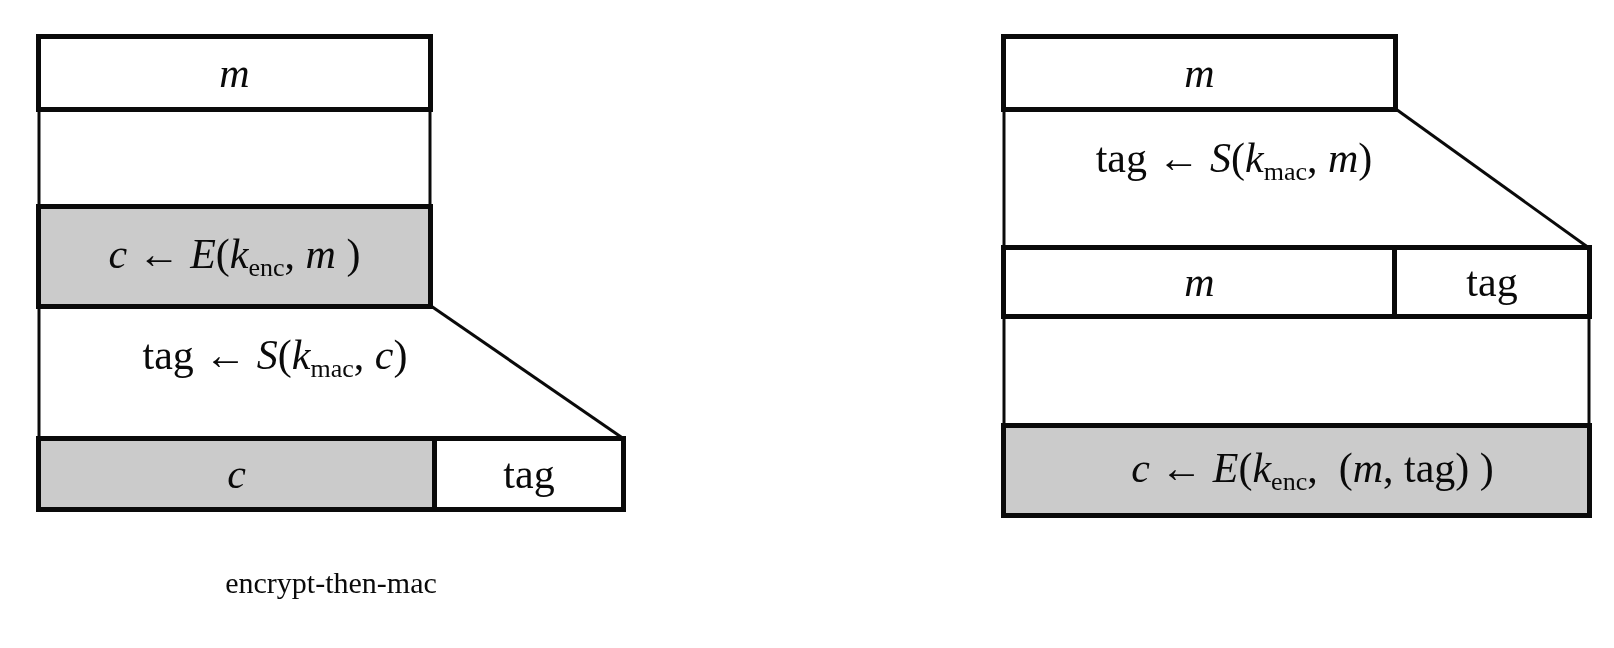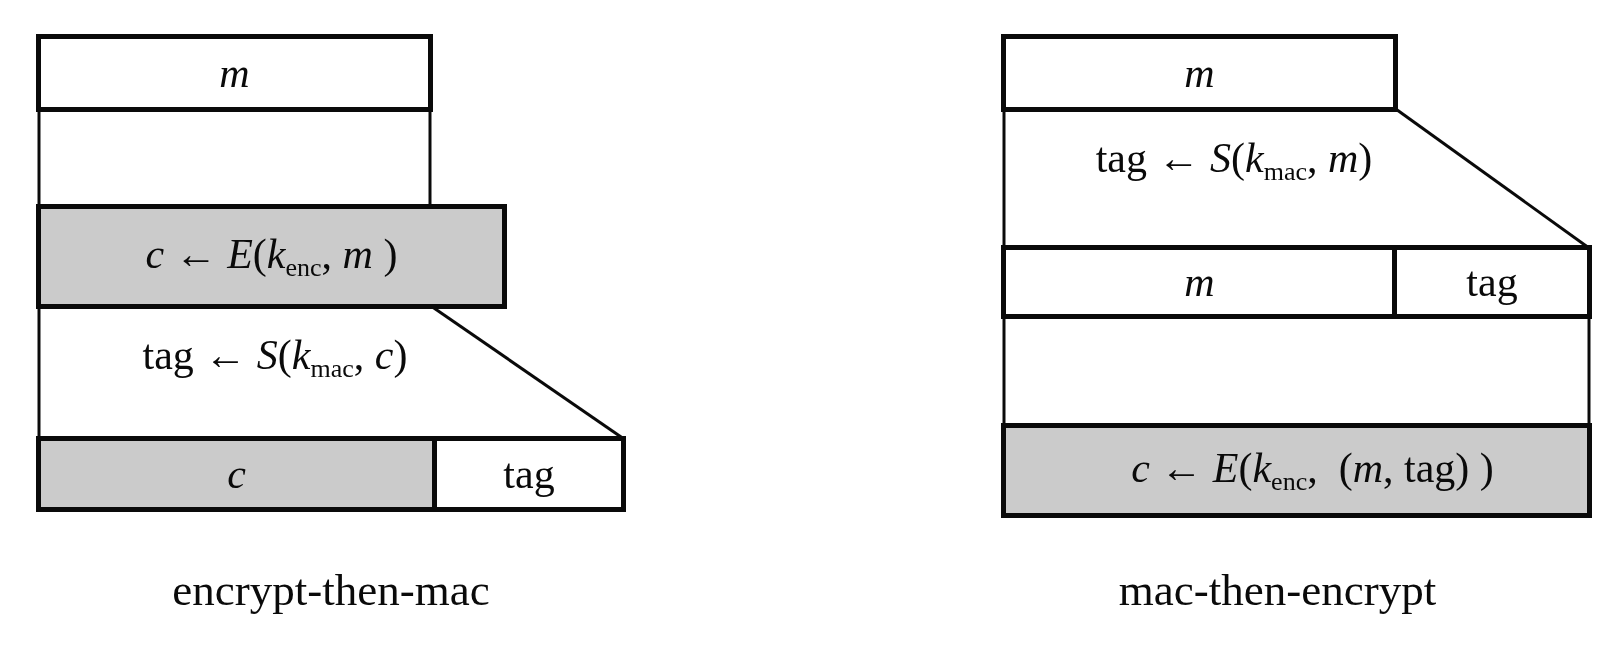--- a/index.html
+++ b/index.html
@@ -45,21 +45,21 @@
   .seg-i { font-style: italic; }
   .seg-r { font-style: normal; }
   .seg-sub {
     font-style: normal;
     font-size: 26px;
     vertical-align: -8px;
     white-space: pre;
   }
   .caption {
     position: absolute;
-    font-size: 45px;
+    font-size: 30px;
     line-height: 1.1;
     text-align: center;
     z-index: 2;
     color: #0a0a0a;
   }
 </style>
 </head>
 <body>
 
 <div class="canvas">
@@ -72,21 +72,21 @@
     <line x1="1004" y1="108" x2="1004" y2="249" stroke="#0a0a0a" stroke-width="3"></line>
     <line x1="1393" y1="107" x2="1589" y2="248" stroke="#0a0a0a" stroke-width="3"></line>
     <line x1="1004" y1="316" x2="1004" y2="427" stroke="#0a0a0a" stroke-width="3"></line>
     <line x1="1589" y1="316" x2="1589" y2="427" stroke="#0a0a0a" stroke-width="3"></line>
   </svg>
 
   <div class="box" style="left:36px; top:34px; width:397px; height:78px;">
     <span class="mtext seg-i">m</span>
   </div>
 
-  <div class="box gray" style="left:36px; top:204px; width:471px; height:105px;">
+  <div class="box gray" style="left:36px; top:204px; width:397px; height:105px;">
     <span class="mtext"><span class="seg-i">c</span><span class="seg-r"> ← </span><span class="seg-i">E</span><span class="seg-r">(</span><span class="seg-i">k</span><span class="seg-sub">enc</span><span class="seg-r">, </span><span class="seg-i">m</span><span class="seg-r"> )</span></span>
   </div>
 
   <div class="region" style="left:36px; top:309px; width:478px; height:97px;">
     <span class="mtext"><span class="seg-r">tag ← </span><span class="seg-i">S</span><span class="seg-r">(</span><span class="seg-i">k</span><span class="seg-sub">mac</span><span class="seg-r">, </span><span class="seg-i">c</span><span class="seg-r">)</span></span>
   </div>
 
   <div class="box gray" style="left:36px; top:436px; width:401px; height:76px;">
     <span class="mtext seg-i">c</span>
   </div>
@@ -110,15 +110,14 @@
   </div>
 
   <div class="box" style="left:1392px; top:245px; width:200px; height:74px;">
     <span class="mtext seg-r">tag</span>
   </div>
 
   <div class="box gray" style="left:1001px; top:423px; width:591px; height:95px;padding-left:32px;">
     <span class="mtext"><span class="seg-i">c</span><span class="seg-r"> ← </span><span class="seg-i">E</span><span class="seg-r">(</span><span class="seg-i">k</span><span class="seg-sub">enc</span><span class="seg-r">,  (</span><span class="seg-i">m</span><span class="seg-r">, tag) )</span></span>
   </div>
 
-  <div class="caption" style="left:982px; top:566px; width:591px;">mac-then-encrypt</div>
 
 </div>
 
 </body></html>

